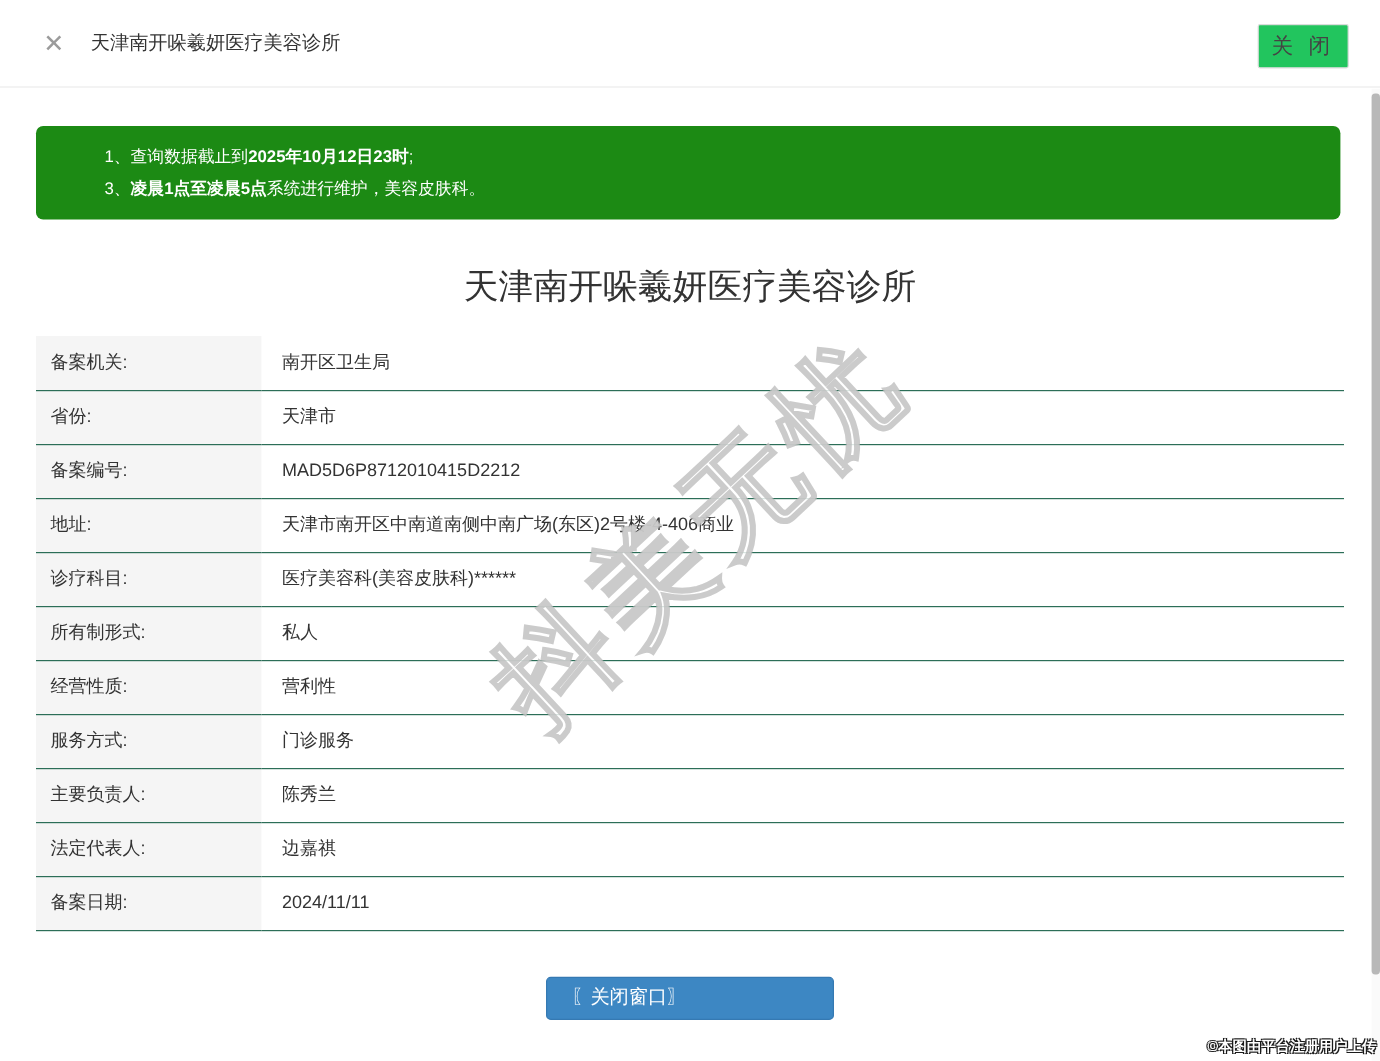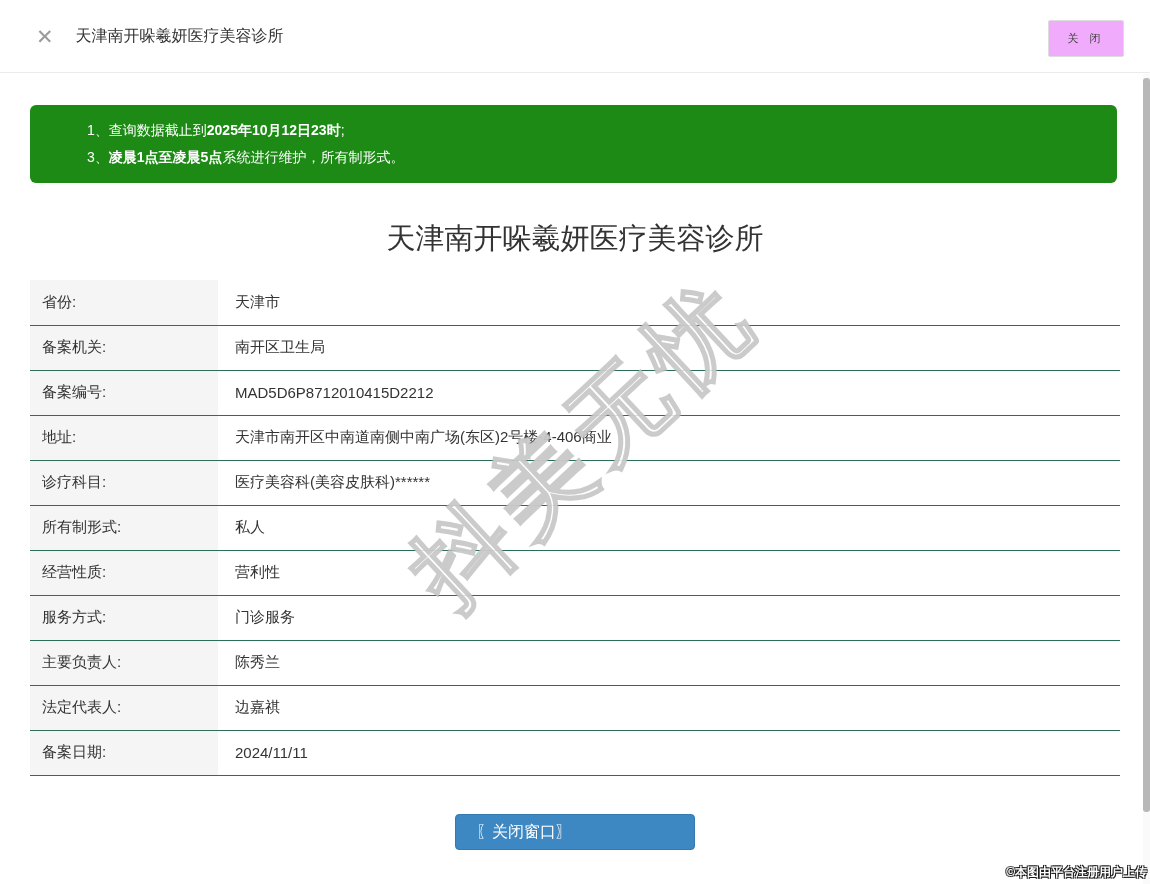--- a/index.html
+++ b/index.html
@@ -33,24 +33,24 @@
     margin-left: 22px;
     font-size: 16px;
     color: #333;
   }
   .header-close-btn {
     position: absolute;
     right: 26px;
     top: 20px;
     width: 76px;
     height: 37px;
-    background: #f0abfc;
+    background: #22c55e;
     border: 1px solid #dcdcdc;
     border-radius: 2px;
-    font-size: 11px;
+    font-size: 18px;
     color: #444;
     cursor: pointer;
     letter-spacing: 4px;
     text-align: center;
     line-height: 35px;
     font-family: inherit;
   }
 
   
   .notice {
@@ -168,34 +168,34 @@
 <body>
 
 <div class="header">
   <span class="close-x">✕</span>
   <span class="header-title">天津南开哚羲妍医疗美容诊所</span>
   <button class="header-close-btn">关 闭</button>
 </div>
 
 <div class="notice">
   <div class="notice-line"><span>1、查询数据截止到</span><b>2025年10月12日23时</b><span>;</span></div>
-  <div class="notice-line"><span>3、</span><b>凌晨1点至凌晨5点</b><span>系统进行维护，所有制形式。</span></div>
+  <div class="notice-line"><span>3、</span><b>凌晨1点至凌晨5点</b><span>系统进行维护，美容皮肤科。</span></div>
 </div>
 
 <h1 class="record-title">天津南开哚羲妍医疗美容诊所</h1>
 
 <table class="info-table">
   <tbody>
     <tr>
+      <td class="lbl">备案机关:</td>
+      <td class="val">南开区卫生局</td>
+    </tr>
+    <tr>
       <td class="lbl">省份:</td>
       <td class="val">天津市</td>
-    </tr>
-    <tr>
-      <td class="lbl">备案机关:</td>
-      <td class="val">南开区卫生局</td>
     </tr>
     <tr>
       <td class="lbl">备案编号:</td>
       <td class="val">MAD5D6P8712010415D2212</td>
     </tr>
     <tr>
       <td class="lbl">地址:</td>
       <td class="val">天津市南开区中南道南侧中南广场(东区)2号楼-4-406商业</td>
     </tr>
     <tr>

